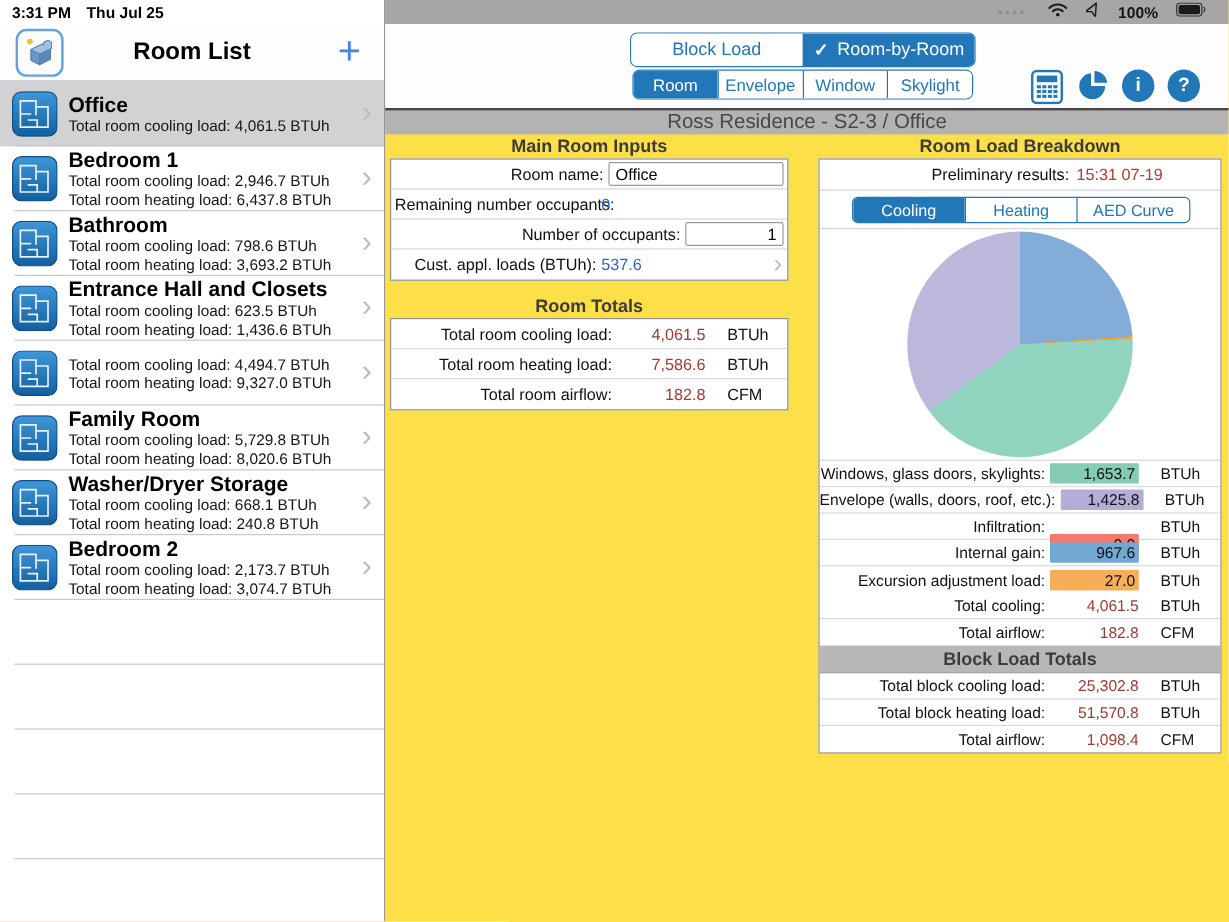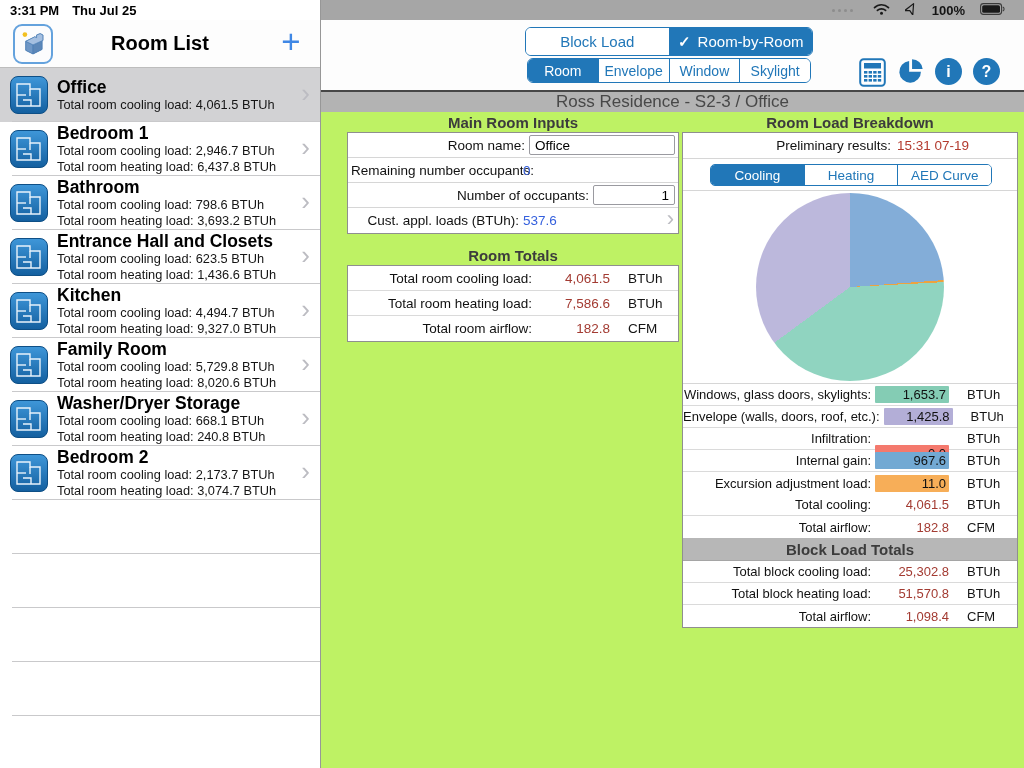--- a/index.html
+++ b/index.html
@@ -1,18 +1,18 @@
 <!DOCTYPE html>
 <html><head>
 <meta charset="utf-8">
 <style>
   * { box-sizing: border-box; }
   html,body { margin:0; padding:0; }
   body { width:1024px; height:768px; font-family:"Liberation Sans", sans-serif; color:#111; }
-  .screen { position:relative; width:1024px; height:768px; background:#bef264; overflow:hidden; }
+  .screen { position:relative; width:1024px; height:768px; background:#fde047; overflow:hidden; }
 
   
   .sidebar { position:absolute; left:0; top:0; width:321px; height:768px; background:#fff; border-right:1px solid #979797; }
   .sb-status { height:20px; display:flex; align-items:center; padding-left:10px; gap:13px; font-size:13px; font-weight:700; color:#000; }
   .sb-header { position:relative; height:48px; display:flex; align-items:center; justify-content:center; border-bottom:1px solid #bdbdbd; background:#fdfdfd; }
   .app-icon-btn { position:absolute; left:13px; top:4px; width:40px; height:40px; border:2px solid #64a2dd; border-radius:9px; background:#fcfcfd; padding:0; cursor:pointer; }
   .sb-title { font-size:20px; font-weight:700; color:#000; }
   .add-btn { position:absolute; right:12px; top:0px; width:34px; height:44px; background:none; border:none; font-size:33px; font-weight:300; color:#3f87e5; line-height:44px; padding:0; cursor:pointer; }
   .room-list { }
   .room-row { position:relative; height:54px; display:flex; align-items:center; padding-left:10px; cursor:pointer; }
@@ -45,21 +45,21 @@
   .tool-icons { position:absolute; right:24px; top:38px; display:flex; gap:11px; align-items:center; }
   .tool-btn { background:none; border:none; padding:0; width:27px; height:27px; cursor:pointer; }
   .circle-btn { border-radius:50%; background:#2177b8; color:#fff; font-weight:700; font-size:16px; display:flex; align-items:center; justify-content:center; }
 
   .m-titlebar { height:22px; background:#b3b3b3; border-top:2px solid #474747; display:flex; align-items:center; justify-content:center; font-size:17px; color:#484848; }
 
   .m-content { position:relative; height:656px; }
   .sec-h { height:18px; margin-top:2px; text-align:center; font-size:15px; font-weight:700; color:#3c3c3c; }
   .card { background:#fff; border:1px solid #8f8f8f; }
 
-  .col-left  { position:absolute; left:26px;   top:0; width:332px; }
+  .col-left  { position:absolute; left:4px;   top:0; width:332px; }
   .col-right { position:absolute; left:361px; top:0; width:336px; }
 
   
   .irow { position:relative; display:flex; align-items:center; height:25px; padding:0 3px; border-bottom:1px solid #d6d6d6; font-size:13.5px; }
   .irow:last-child { border-bottom:none; }
   .irow .zone { width:168px; text-align:right; white-space:nowrap; }
   .irow.right { justify-content:flex-end; }
   .field { height:20px; border:1px solid #9a9aa0; border-radius:2px; background:#fff; font-family:inherit; font-size:13.5px; padding:0 5px; margin-left:4px; color:#000; }
   .f-room { width:146px; }
   .f-occ { width:82px; text-align:right; }
@@ -224,21 +224,20 @@
         <rect x="0.5" y="0.5" width="37" height="37" rx="7.5" fill="url(#rg)" stroke="#0e4f86"></rect>
         <g fill="none" stroke="#e8f2fb" stroke-width="1.4">
           <path d="M7,8 h13 v5 h10 v17 h-23 Z"></path>
           <path d="M7,19 h9"></path>
           <path d="M20,13 v7"></path>
           <path d="M13,24 h8 v6"></path>
         </g>
       </svg>
     </span>
     <span class="room-texts">
-      <span class="room-name">Kitchen</span>
       <span class="room-line">Total room cooling load: 4,494.7 BTUh</span>
       <span class="room-line">Total room heating load: 9,327.0 BTUh</span>
     </span>
     <span class="chev">›</span>
   </div>
         <div class="room-row">
     <span class="room-icon">
       <svg viewBox="0 0 38 38" width="38" height="38">
         <defs>
           <linearGradient id="rg" x1="0" y1="0" x2="0" y2="1">
@@ -487,21 +486,21 @@
     <span class="val boxed" style="background: rgb(244, 121, 109); margin-top: 30px;">0.0</span>
     <span class="unit">BTUh</span>
   </div>
               <div class="trow">
     <span class="lbl">Internal gain:</span>
     <span class="val boxed" style="background: rgb(114, 169, 211);">967.6</span>
     <span class="unit">BTUh</span>
   </div>
               <div class="trow">
     <span class="lbl">Excursion adjustment load:</span>
-    <span class="val boxed" style="background: rgb(247, 174, 88);">11.0</span>
+    <span class="val boxed" style="background: rgb(247, 174, 88);">27.0</span>
     <span class="unit">BTUh</span>
   </div>
             </div>
           <div>
               <div class="trow">
     <span class="lbl">Total cooling:</span>
     <span class="val">4,061.5</span>
     <span class="unit">BTUh</span>
   </div>
               <div class="trow">

